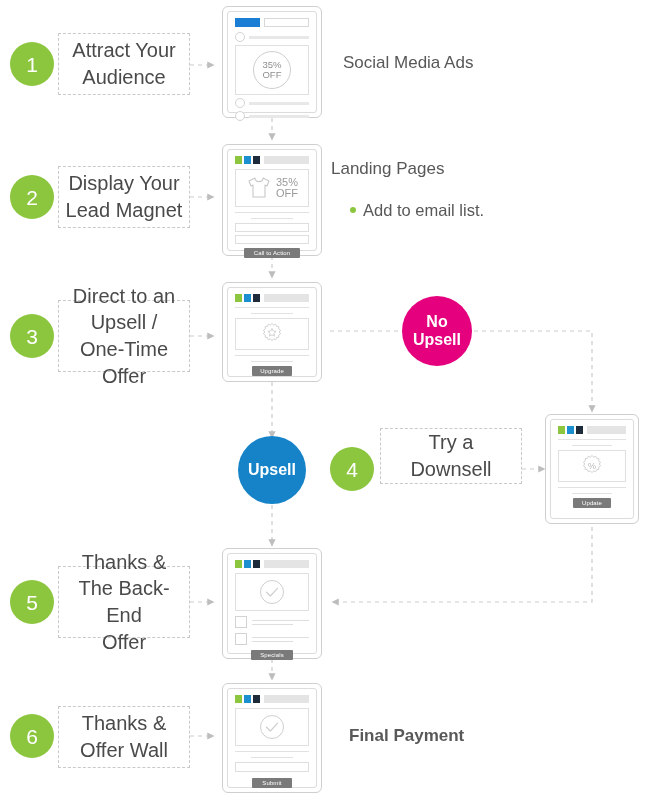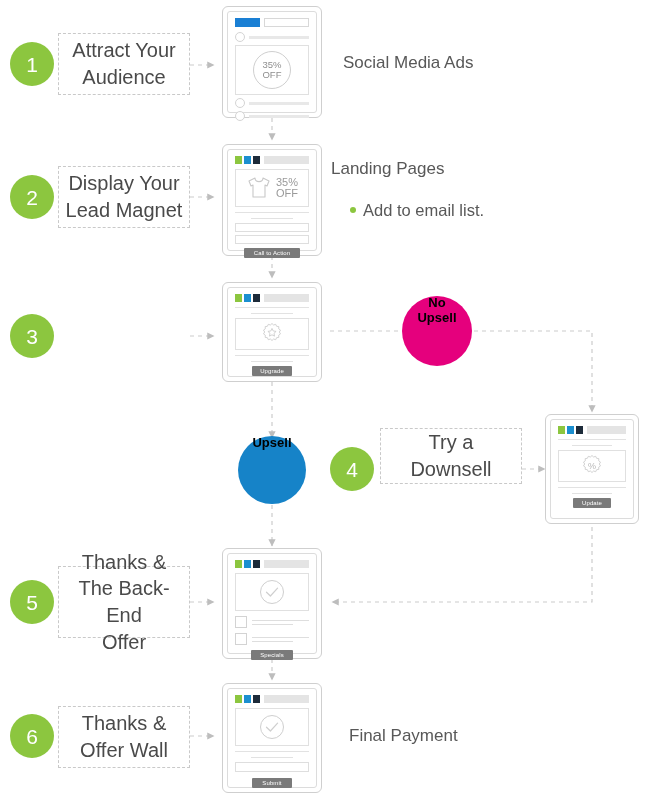--- a/index.html
+++ b/index.html
@@ -15,23 +15,23 @@
   .num{position:absolute;width:44px;height:44px;border-radius:50%;
        display:flex;align-items:center;justify-content:center;
        color:#ffffff;font-size:21px;font-weight:400;line-height:1;}
 
   
   .stepbox{position:absolute;border:1px dashed #c9c9c9;box-sizing:border-box;
            display:flex;align-items:center;justify-content:center;text-align:center;
            color:#4a4a4a;font-size:20px;line-height:1.33;padding:4px 6px;}
 
   
-  .pill{position:absolute;border-radius:50%;display:flex;
-        justify-content:center;text-align:center;color:#000000;
-        font-size:13px;font-weight:700;line-height:1.12;}
+  .pill{position:absolute;border-radius:50%;display:flex;align-items:center;
+        justify-content:center;text-align:center;color:#ffffff;
+        font-size:16px;font-weight:700;line-height:1.12;}
 
   
   .caption{position:absolute;color:#585858;font-size:17px;line-height:1.35;}
   .caption .head{font-size:17px;color:#585858;display:block;margin-bottom:1px;}
   .caption ul{list-style:none;margin:0;padding:0;}
   .caption li{position:relative;padding-left:14px;margin:18px;font-size:16.5px;
               color:#585858;line-height:1.36;}
   .caption li::before{content:"";position:absolute;left:1px;top:8px;
               width:6px;height:6px;border-radius:50%;background:#8cc63f;}
 
@@ -185,20 +185,25 @@
   <div class="caption" style="left:331px;top:158px;width:325px;">
     <span class="head">Landing Pages</span>
     <ul>
       <li><span>Add to email list.</span></li>
     </ul>
   </div>
 
   <div class="num" style="left:10px;top:314px;background:#8cc63f;">
     <span>3</span>
   </div>
+  <div class="stepbox" style="left:58px;top:300px;width:132px;height:72px;white-space:pre-line;">
+    <span>Direct to an
+Upsell /
+One-Time Offer</span>
+  </div>
 
   <div class="device" style="left:222px;top:282px;width:100px;height:100px;">
     <div class="inner">
       <div class="dots">
         <i style="background:#8cc63f;"></i>
         <i style="background:#1b8fd0;"></i>
         <i style="background:#1d2b3a;"></i>
         <div class="bar"></div>
       </div>
       <div class="hr"></div>
@@ -332,17 +337,17 @@
       </div>
       <div class="hr"></div>
       <div class="hr short"></div>
       <div class="field" style="height:10px;"></div>
       <div class="btn" style="width:40px;margin-top:6px;">
         <span>Submit</span>
       </div>
     </div>
   </div>
 
-  <div class="caption" style="left:349px;top:725px;">
+  <div class="caption" style="left:349px;top:725px;font-weight:bold;">
     <span>Final Payment</span>
   </div>
 
 </div>
 
 </body></html>

